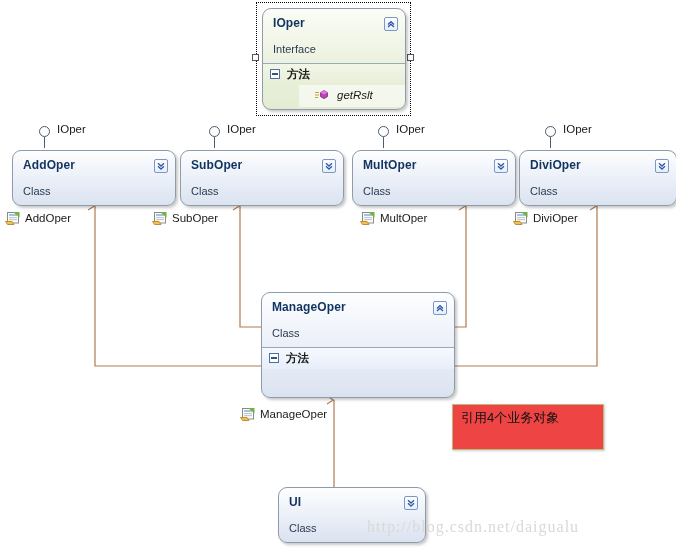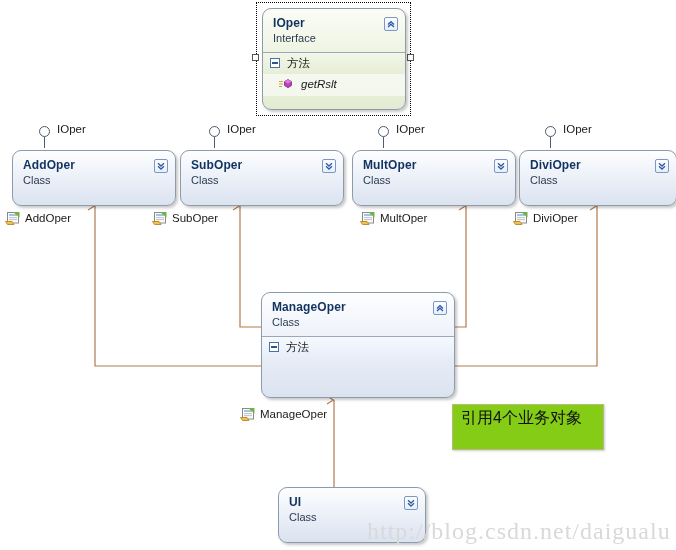--- a/index.html
+++ b/index.html
@@ -50,21 +50,21 @@
     font-size: 12px;
     font-weight: bold;
     color: #11335f;
     letter-spacing: 0.1px;
     line-height: 14px;
   }
   .shape .st {
     font-size: 11px;
     color: #2a3b52;
     line-height: 15px;
-    margin-top: 1px;
+    margin-top: 12px;
   }
 
   
   .chev {
     position: absolute;
     right: 7px;
     top: 8px;
     width: 14px;
     height: 14px;
     border: 1px solid #7b97c4;
@@ -75,21 +75,21 @@
   .chev svg { display: block; }
 
   
   .cmp {
     border-top: 1px solid #9aa8bb;
   }
   .cmp-title {
     position: relative;
     padding: 3px 6px 3px 24px;
     font-size: 11.5px;
-    font-weight: normal;
+    font-weight: bold;
     color: #1b1b1b;
     line-height: 15px;
   }
   .iface .cmp-title { background: linear-gradient(to bottom,#f2f6e8,#e7eed6); }
   .cls .cmp-title { background: linear-gradient(to bottom,#f6f9fe,#e7eefa); }
   .boxminus {
     position: absolute;
     left: 7px;
     top: 5px;
     width: 10px;
@@ -107,20 +107,21 @@
     background: #33567f;
     display: block;
   }
   .mrow {
     position: relative;
     padding: 3px 6px 4px 38px;
     font-size: 11.5px;
     color: #1a1a1a;
     line-height: 15px;
     background: rgba(255,255,255,0.55);
+    margin-left: 36px;
   }
   .mrow.ital { font-style: italic; }
   .micon {
     position: absolute;
     left: 16px;
     top: 4px;
     width: 14px;
     height: 12px;
   }
 
@@ -163,25 +164,25 @@
     position: absolute;
     left: 0;
     top: 0;
     width: 16px;
     height: 14px;
   }
 
   
   .note {
     position: absolute;
-    background: #84cc16;
+    background: #ef4444;
     border: 1px solid #b9b97a;
     box-sizing: border-box;
     padding: 5px 7px 5px 8px;
-    font-size: 16px;
+    font-size: 13px;
     color: #111111;
     line-height: 16px;
     box-shadow: 1px 1px 2px rgba(0,0,0,0.2);
   }
 
   
   .selframe {
     position: absolute;
     border: 1px dotted #000000;
     box-sizing: border-box;
@@ -193,21 +194,21 @@
     height: 7px;
     background: #ffffff;
     border: 1px solid #555555;
     box-sizing: border-box;
   }
 
   
   .wm {
     position: absolute;
     font-family: "Liberation Serif", serif;
-    font-size: 24px;
+    font-size: 16px;
     color: #d9d9d9;
     letter-spacing: 1px;
     white-space: nowrap;
   }
 </style>
 </head>
 <body>
 
 <div id="canvas">
 

